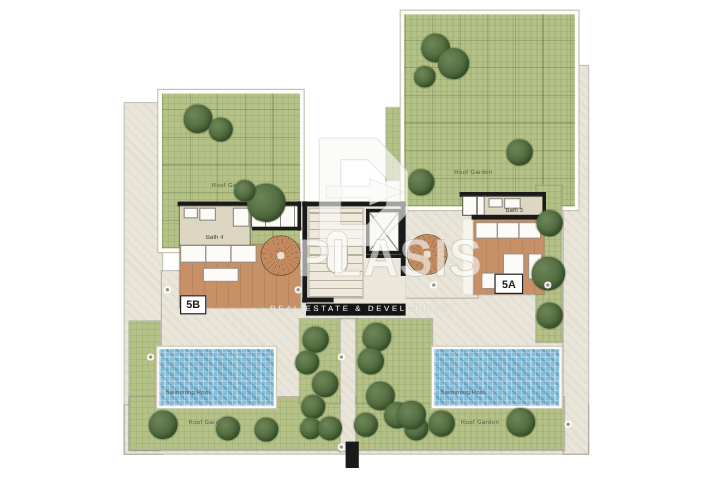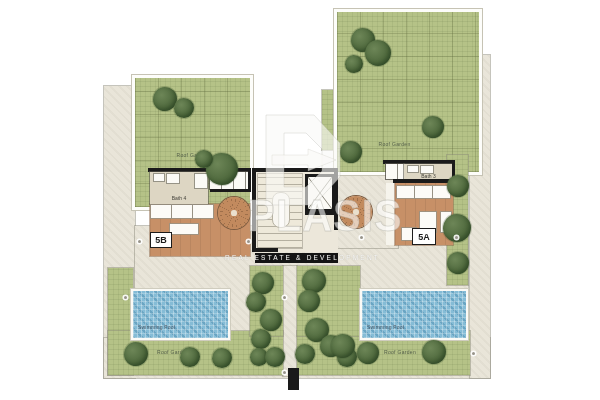--- a/index.html
+++ b/index.html
@@ -118,21 +118,21 @@
     <div class="bath-label">Bath 4</div>
   </div>
   <div class="closet" style="left:210px;top:172px;width:38px;height:17px;"></div>
   <div class="wall" style="left:210px;top:189px;width:41px;height:3px;"></div>
   <div class="wall" style="left:248px;top:168px;width:3px;height:24px;"></div>
   <div class="white-rect" style="left:151px;top:205px;width:20px;height:13px;"></div>
   <div class="white-rect" style="left:172px;top:205px;width:20px;height:13px;"></div>
   <div class="white-rect" style="left:193px;top:205px;width:20px;height:13px;"></div>
   <div class="white-rect" style="left:170px;top:224px;width:28px;height:10px;"></div>
   <div class="spiral" style="left:218px;top:197px;width:32px;height:32px;"></div>
-  <div class="unit-tag" style="left:150px;top:232px;width:20px;height:14px;">5B</div>
+  <div class="unit-tag" style="left:150px;top:246px;width:20px;height:14px;">5B</div>
 
   <div class="room-floor" style="left:386px;top:183px;width:12px;height:62px;"></div>
   <div class="deck" style="left:395px;top:183px;width:58px;height:62px;"></div>
   <div class="wall" style="left:383px;top:160px;width:72px;height:4px;"></div>
   <div class="closet" style="left:386px;top:164px;width:18px;height:15px;"></div>
   <div class="bath" style="left:404px;top:164px;width:49px;height:17px;">
     <div class="fixture" style="left:4px;top:2px;width:10px;height:6px;"></div>
     <div class="fixture" style="left:17px;top:2px;width:12px;height:7px;"></div>
     <div class="bath-label" style="bottom:2px;">Bath 3</div>
   </div>

